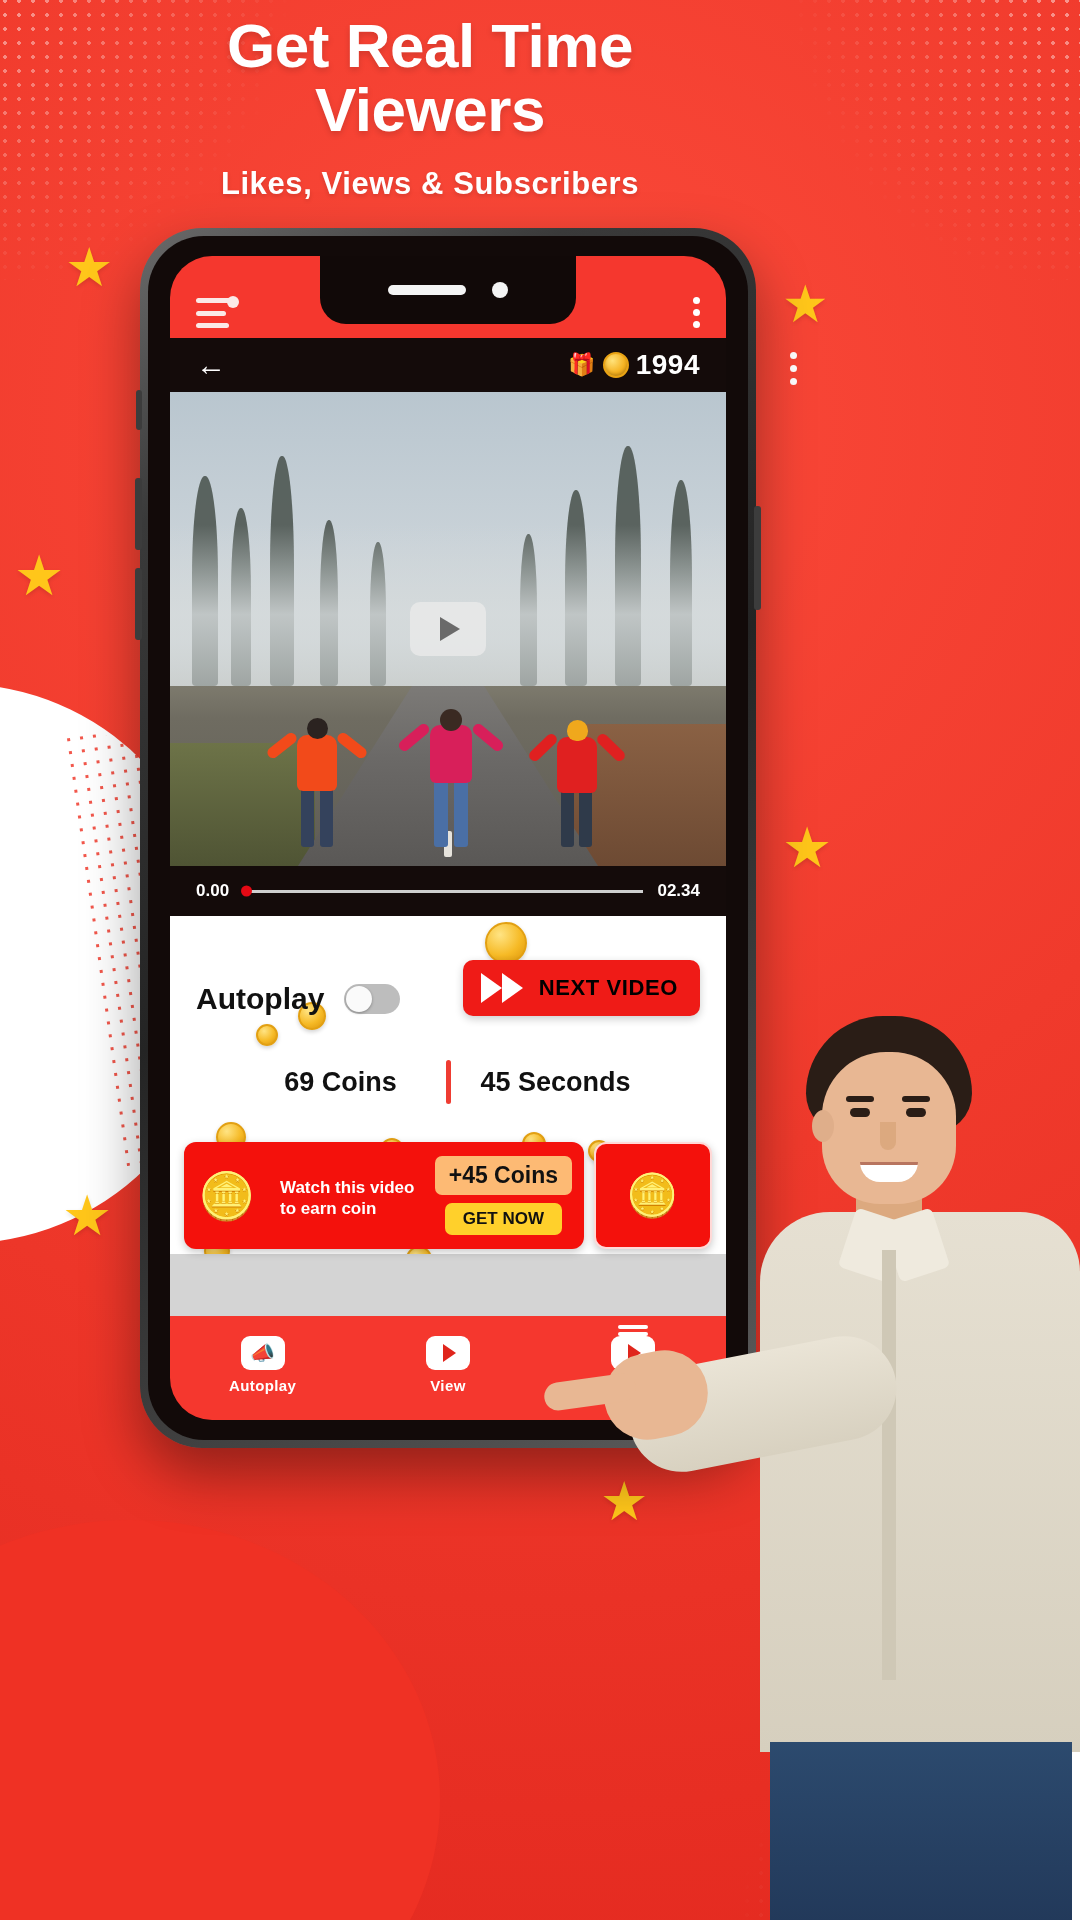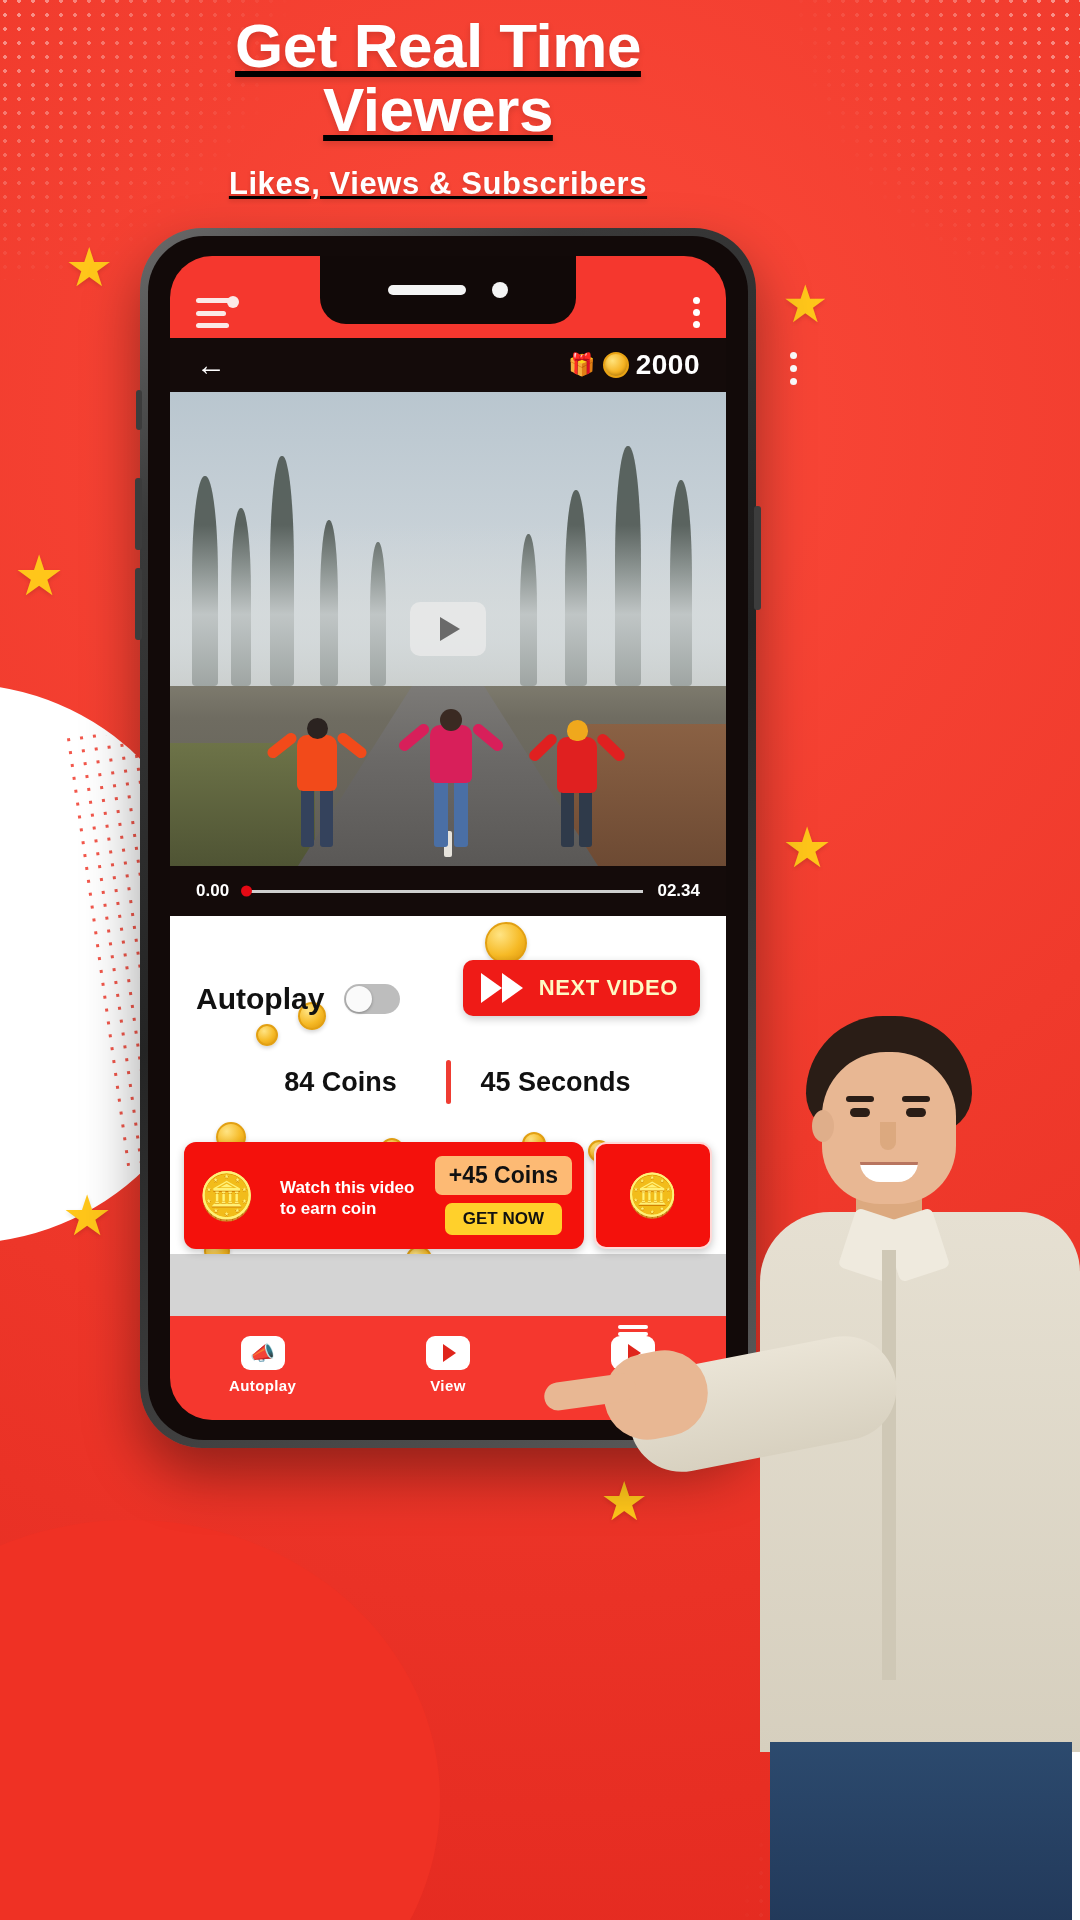--- a/index.html
+++ b/index.html
@@ -50,21 +50,21 @@
   }
   #white-blob-bottomright{
     position:absolute; right:-120px; bottom:-120px; width:430px; height:380px;
     background:#fff; border-radius:50% 0 0 0;
   }
 
   .star { position:absolute; color:#FFC61A; line-height:1; text-shadow:0 2px 4px rgba(0,0,0,.12); }
 
   
   #headline-block{
-    position:absolute; left:8px; top:14px; width:860px; text-align:center; z-index:6;text-decoration:underline;
+    position:absolute; left:0; top:14px; width:860px; text-align:center; z-index:6;
   }
   #headline{
     color:#fff; font-size:62px; font-weight:bold; line-height:1.03;
     letter-spacing:-.5px; text-shadow:0 3px 6px rgba(0,0,0,.14);
   }
   #subheadline{
     color:#fff; font-size:31px; font-weight:bold; margin-top:24px;
     letter-spacing:.6px; text-shadow:0 2px 4px rgba(0,0,0,.14);
   }
 
@@ -195,21 +195,21 @@
   #autoplay-knob{ position:absolute; left:2px; top:2px; width:26px; height:26px;
     border-radius:50%; background:#fafafa; box-shadow:0 1px 3px rgba(0,0,0,.3); }
   #next-video-btn{
     display:flex; align-items:center; gap:16px;
     background:#ef1b17; border-radius:10px; padding:13px 22px 13px 18px;
     box-shadow:0 3px 8px rgba(0,0,0,.2);
   }
   #ff-icon{ display:flex; }
   #ff-icon .t{ width:0;height:0;border-left:21px solid #fff;
     border-top:15px solid transparent;border-bottom:15px solid transparent; }
-  #next-video-label{ color:#fef9c3; font-size:22px; font-weight:bold; letter-spacing:.6px; }
+  #next-video-label{ color:#000000; font-size:22px; font-weight:bold; letter-spacing:.6px; }
 
   #stats-row{
     position:relative; z-index:4; display:flex; align-items:center;
     justify-content:center; gap:0; padding:44px 0 0 0;
   }
   .stat{ font-size:27px; font-weight:bold; color:#111; width:210px; text-align:center; }
   #stat-divider{ width:5px; height:44px; background:#ef3c32; border-radius:3px; }
 
   #watch-earn-row{
     position:relative; z-index:4; display:flex; gap:10px;
@@ -351,21 +351,21 @@
             <i></i>
             <i></i>
         </div>
       </div>
 
       <div id="coin-bar">
         <div id="back-arrow">←</div>
         <div id="coin-balance">
           <span id="gift-icon">🎁</span>
           <span class="coin-circle"></span>
-          <span id="coin-amount">2000</span>
+          <span id="coin-amount">1994</span>
         </div>
       </div>
 
       <div id="video-area">
         <div id="vid-sky"></div>
         <div class="tree" style="left:4%;  width:26px; height:210px;"></div>
         <div class="tree" style="left:11%; width:20px; height:178px;"></div>
         <div class="tree" style="left:18%; width:24px; height:230px;"></div>
         <div class="tree" style="left:27%; width:18px; height:166px;"></div>
         <div class="tree" style="left:36%; width:16px; height:144px;"></div>
@@ -440,21 +440,21 @@
           <div id="next-video-btn">
             <span id="ff-icon">
               <span class="t"></span>
                 <span class="t"></span>
             </span>
             <span id="next-video-label">NEXT VIDEO</span>
           </div>
         </div>
 
         <div id="stats-row">
-          <span class="stat">84 Coins</span>
+          <span class="stat">69 Coins</span>
           <span id="stat-divider"></span>
           <span class="stat">45 Seconds</span>
         </div>
 
         <div id="watch-earn-row">
           <div id="watch-earn-card">
             <span id="we-coins-icon">🪙</span>
             <div>
               <div id="we-sub">Watch this video to earn coin</div>
             </div>

